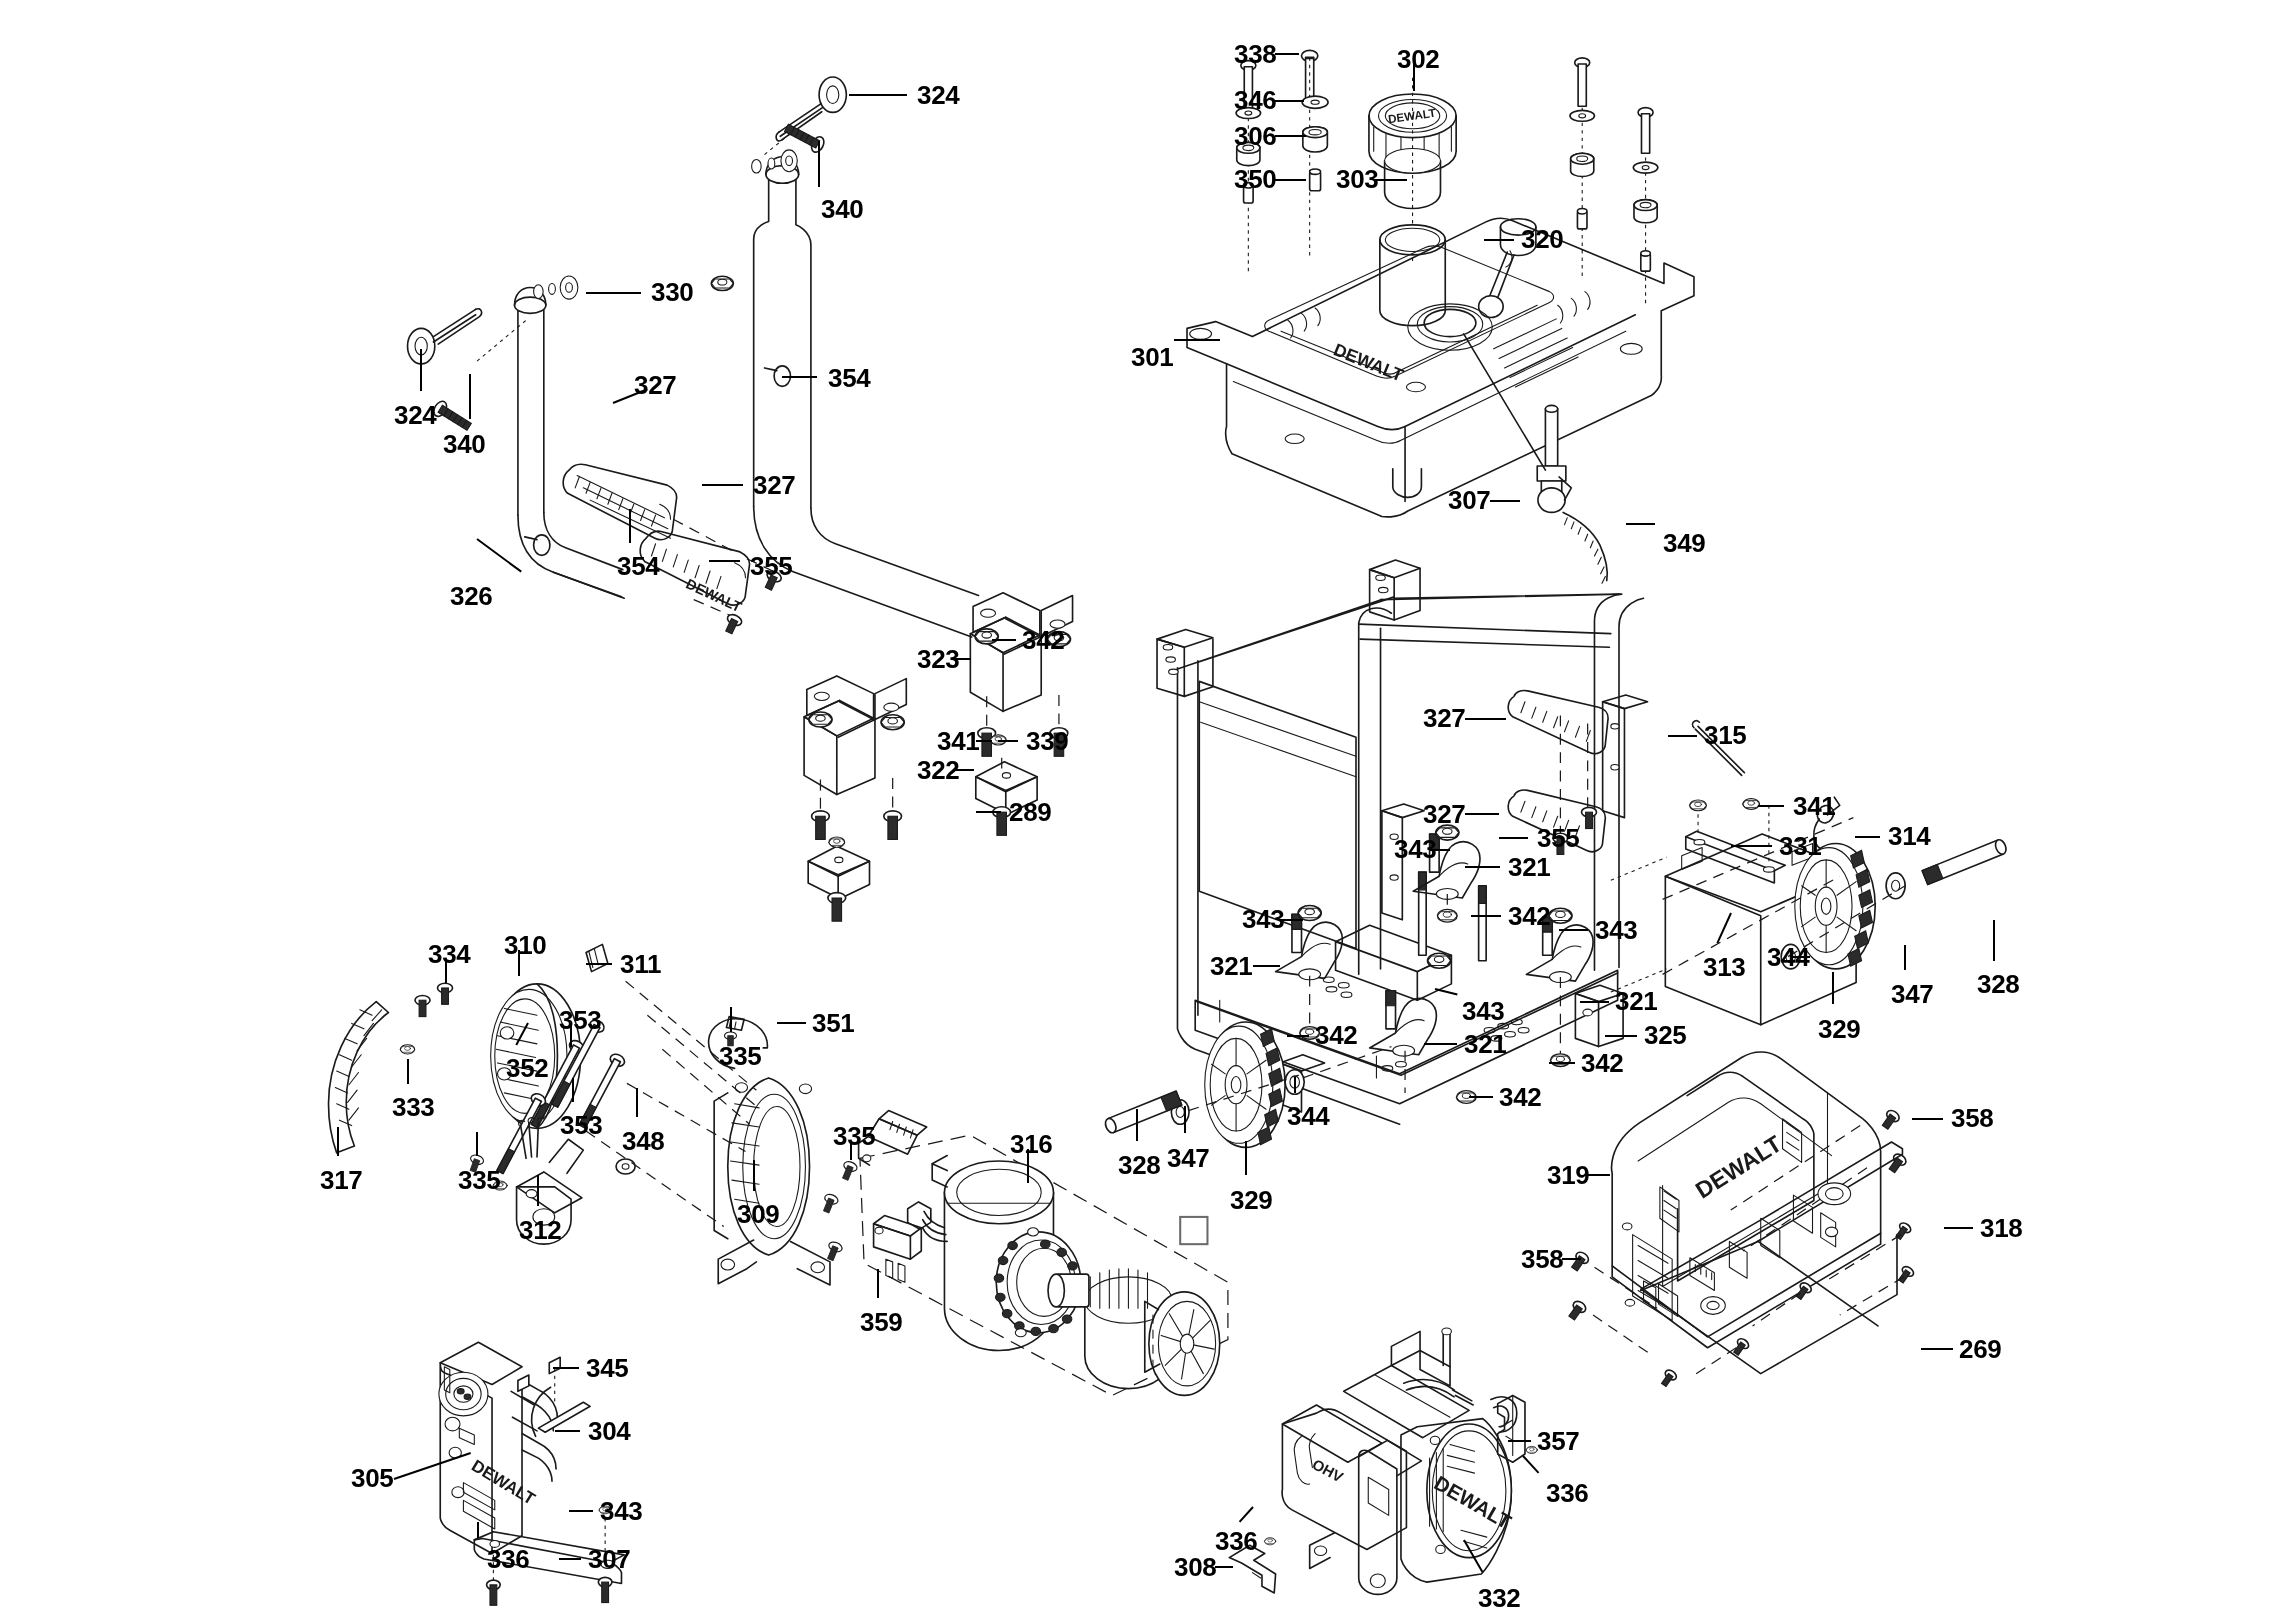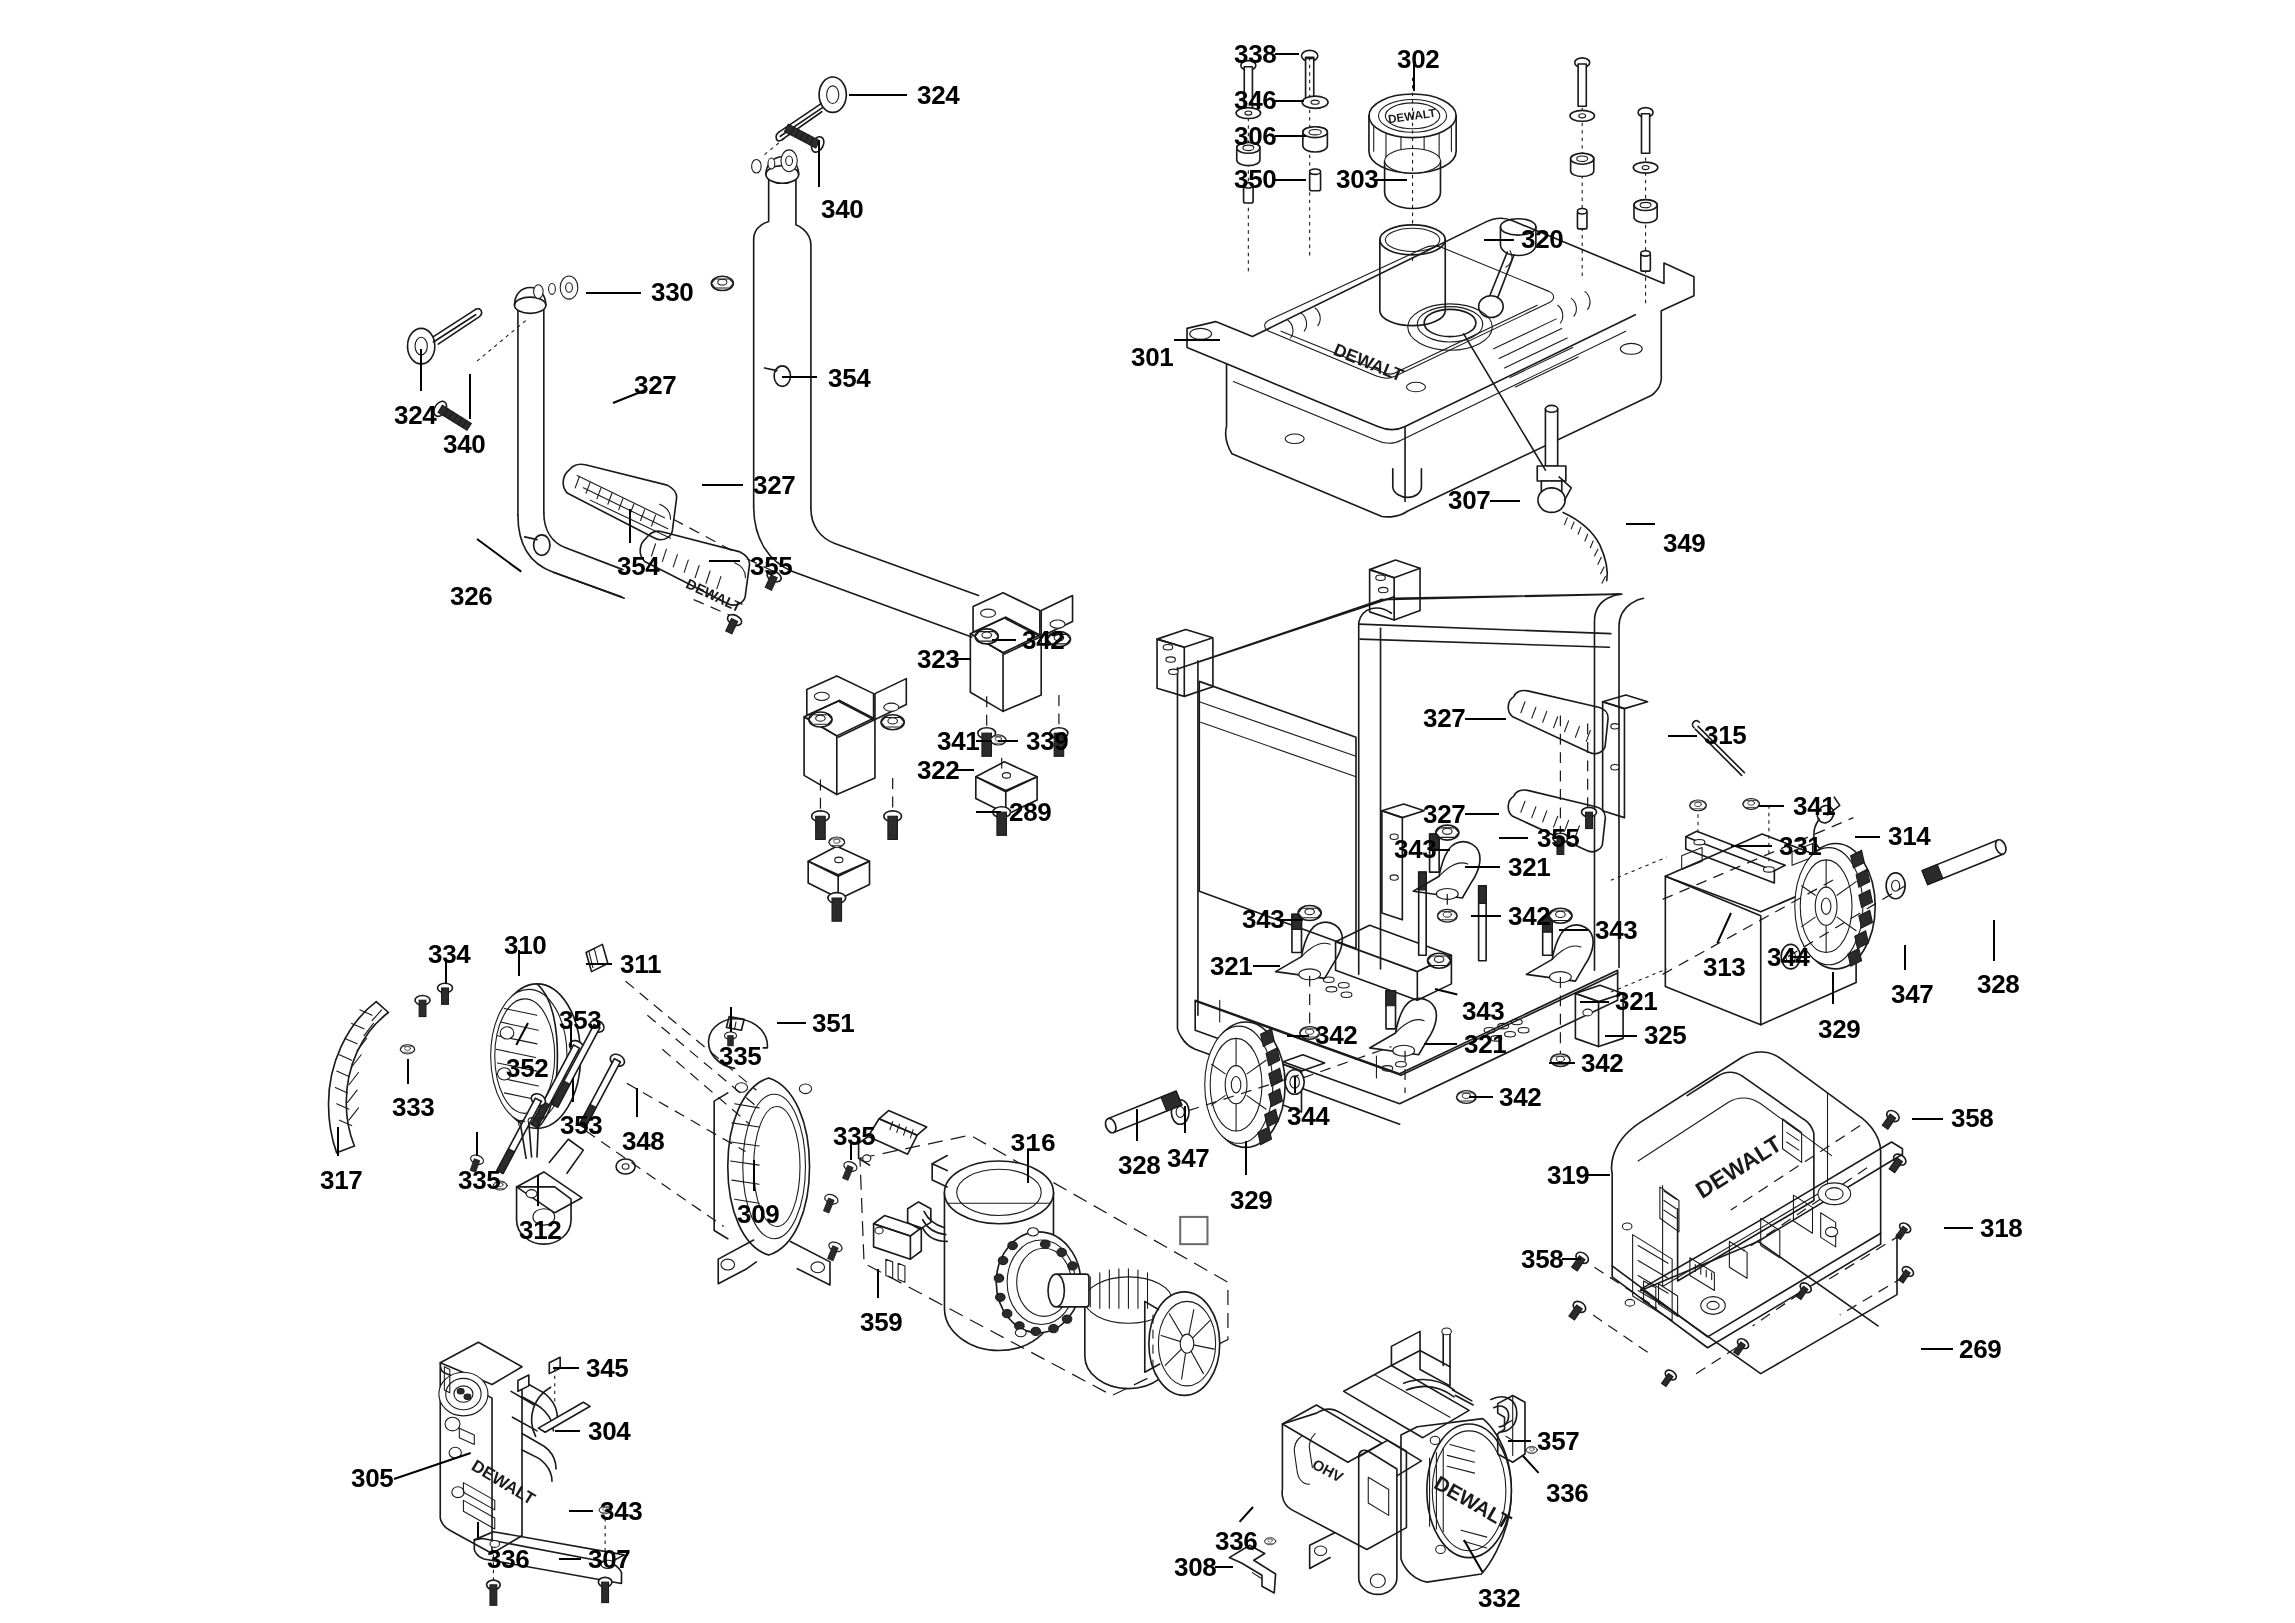--- a/index.html
+++ b/index.html
@@ -1132,21 +1132,21 @@
       <div class="cal" style="left: 833px; top: 1123px;">335</div>
       <div class="lead" style="left: 338px; top: 1126px; width: 29px; transform: rotate(90deg);"></div>
       <div class="cal" style="left: 320px; top: 1167px;">317</div>
       <div class="lead" style="left: 477px; top: 1131px; width: 24px; transform: rotate(90deg);"></div>
       <div class="cal" style="left: 458px; top: 1167px;">335</div>
       <div class="lead" style="left: 754px; top: 1159px; width: 31px; transform: rotate(90deg);"></div>
       <div class="cal" style="left: 737px; top: 1201px;">309</div>
       <div class="lead" style="left: 538px; top: 1174px; width: 31px; transform: rotate(90deg);"></div>
       <div class="cal" style="left: 519px; top: 1217px;">312</div>
       <div class="lead" style="left: 1028px; top: 1148px; width: 34px; transform: rotate(90deg);"></div>
-      <div class="cal" style="left: 1010px; top: 1131px; font-family: Liberation Mono, monospace;">316</div>
+      <div class="cal" style="left: 1010px; top: 1131px;">316</div>
       <div class="lead" style="left: 878px; top: 1268px; width: 29px; transform: rotate(90deg);"></div>
       <div class="cal" style="left: 860px; top: 1309px;">359</div>
       <div class="lead" style="left: 1137px; top: 1108px; width: 32px; transform: rotate(90deg);"></div>
       <div class="cal" style="left: 1118px; top: 1152px;">328</div>
       <div class="lead" style="left: 1185px; top: 1105px; width: 27px; transform: rotate(90deg);"></div>
       <div class="cal" style="left: 1167px; top: 1145px;">347</div>
       <div class="lead" style="left: 1295px; top: 1076px; width: 16.4px; transform: rotate(90deg);"></div>
       <div class="cal" style="left: 1287px; top: 1103px;">344</div>
       <div class="lead" style="left: 1246px; top: 1140px; width: 34px; transform: rotate(90deg);"></div>
       <div class="cal" style="left: 1230px; top: 1187px;">329</div>

